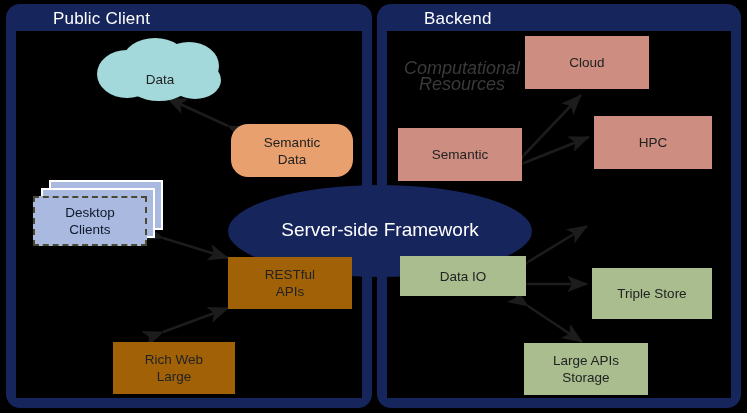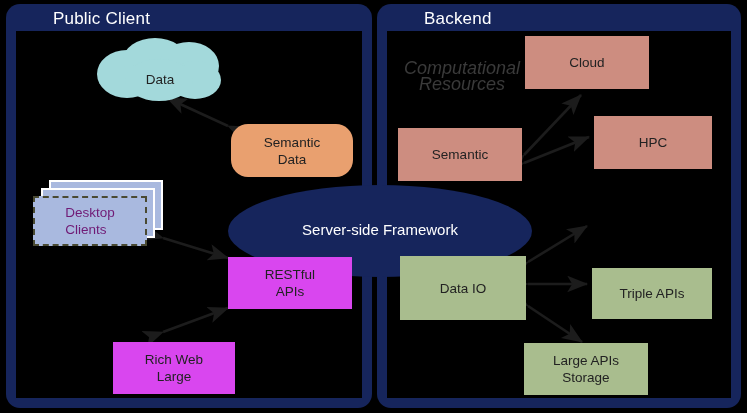--- a/index.html
+++ b/index.html
@@ -14,41 +14,41 @@
   .panel-body{position:absolute;background:#000;}
 
   
   .node{position:absolute;display:flex;align-items:center;justify-content:center;
         text-align:center;color:#222;font-size:13.5px;line-height:17px;
         box-sizing:border-box;}
 
   .orange{background:#e9a06f;}
   .salmon{background:#cd8d80;}
   .green {background:#a9bd8e;}
-  .peri  {background:#d946ef;}
+  .peri  {background:#a16207;}
 
   
   .stack-b{position:absolute;background:#a9b9df;border:2px solid #ffffff;box-sizing:border-box;}
   .stack-front{position:absolute;background:#a9b9df;border:2px dashed #4a4a32;
                box-sizing:border-box;display:flex;align-items:center;justify-content:center;
-               text-align:left;color:#701a75;font-size:13.5px;line-height:17px;}
+               text-align:center;color:#0f172a;font-size:13.5px;line-height:17px;}
 
   
   .cloud{position:absolute;}
   .cloud-label{position:absolute;left:0;right:0;text-align:center;color:#222;
                font-size:13.5px;line-height:17px;}
 
   
   .annot{position:absolute;color:#3a3a3a;font-style:italic;font-size:18px;
          line-height:16px;text-align:center;}
 
   
   .lens{position:absolute;}
   .lens-label{position:absolute;left:0;right:0;text-align:center;color:#fff;
-              font-size:15px;line-height:26px;}
+              font-size:19px;line-height:26px;}
 
   svg.arrows{position:absolute;left:0;top:0;width:747px;height:413px;
              pointer-events:none;}
 </style>
 </head>
 <body>
 
 <div id="stage">
 
   <div class="panel" style="left:6px;top:4px;width:366px;height:404px;">
@@ -149,24 +149,24 @@
   <div class="node salmon" style="left:525px;top:36px;width:124px;height:53px;">
     <span>Cloud</span>
   </div>
 
   <div class="node salmon" style="left:398px;top:128px;width:124px;height:53px;">
     <span>Semantic</span>
   </div>
 
 
   <div class="node green" style="left:592px;top:268px;width:120px;height:51px;">
-    <span>Triple APIs</span>
+    <span>Triple Store</span>
   </div>
 
-  <div class="node green" style="left:400px;top:256px;width:126px;height:64px;">
+  <div class="node green" style="left:400px;top:256px;width:126px;height:40px;">
     <span>Data IO</span>
   </div>
 
   <div class="node green" style="left:524px;top:343px;width:124px;height:52px;">
     <span>
       <span>Large APIs</span><br>
       <span>Storage</span>
     </span>
   </div>
 

